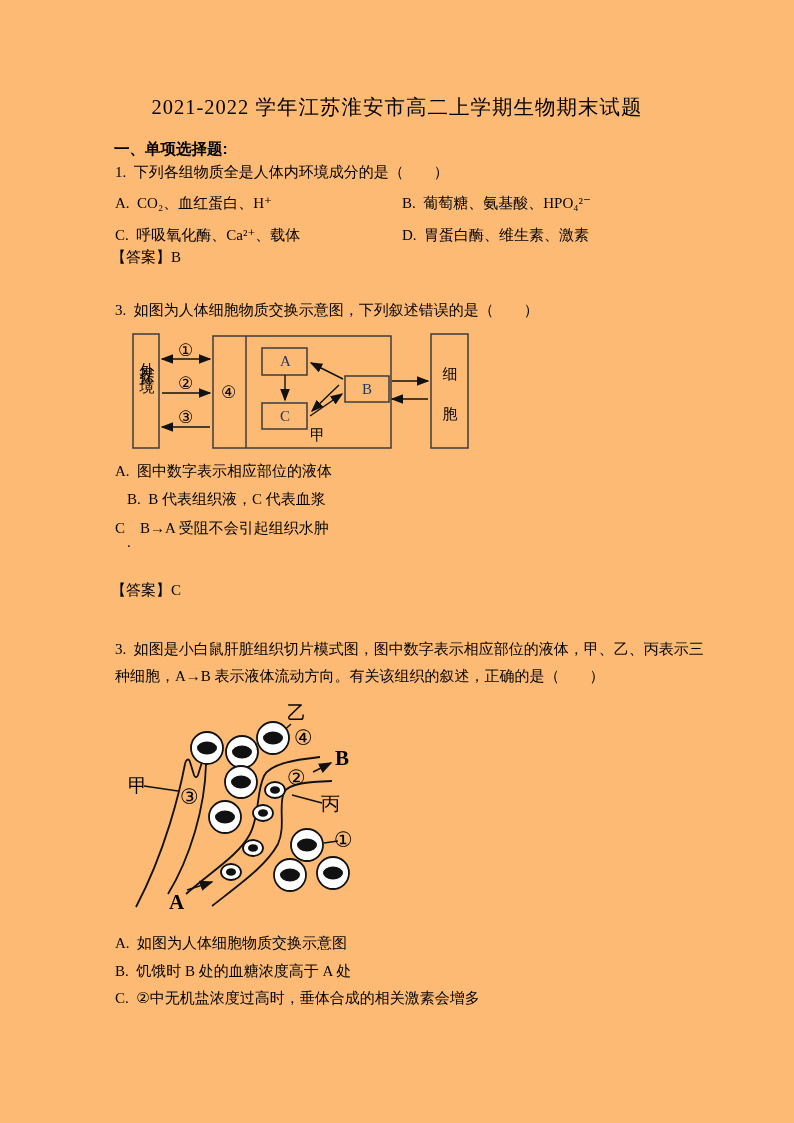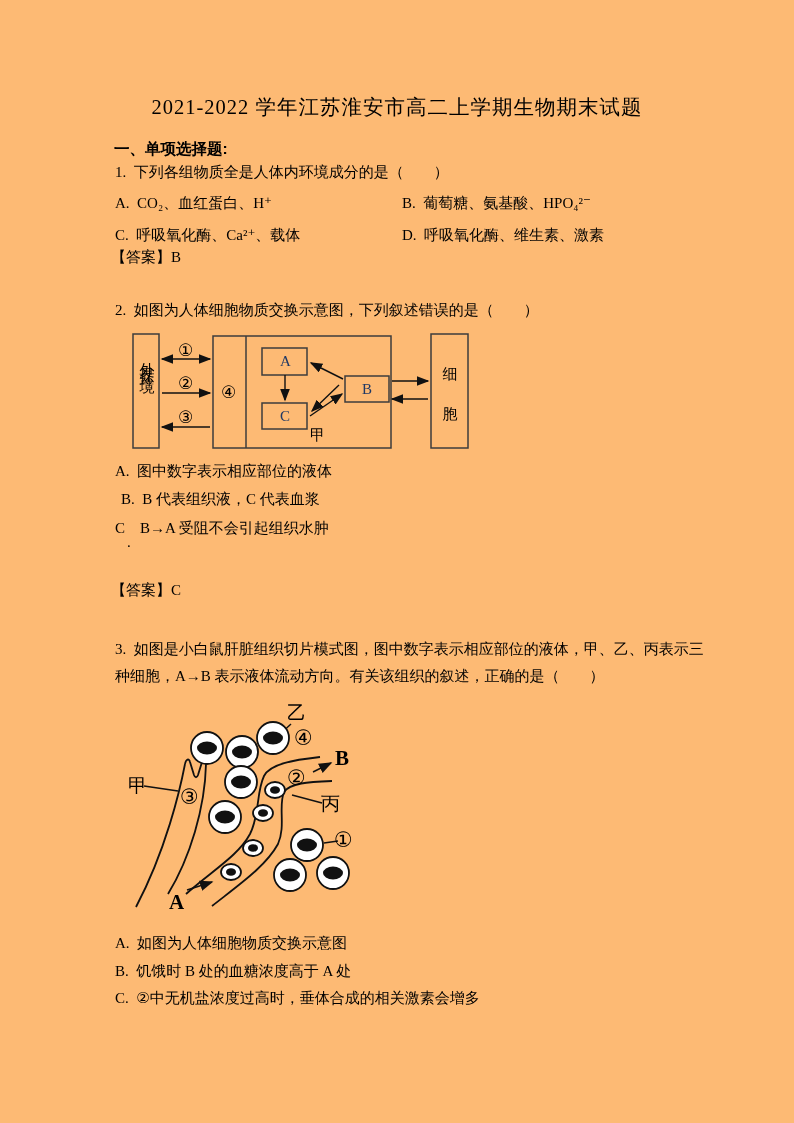--- a/index.html
+++ b/index.html
@@ -29,24 +29,24 @@
 
 <div class="page">
 
   <div class="title">2021-2022 学年江苏淮安市高二上学期生物期末试题</div>
   <div class="sec">一、单项选择题:</div>
 
   <div class="t" style="left:115px;top:163px">1.  下列各组物质全是人体内环境成分的是（　　）</div>
   <div class="t" style="left:115px;top:194px">A.  CO₂、血红蛋白、H⁺</div>
   <div class="t" style="left:402px;top:194px">B.  葡萄糖、氨基酸、HPO₄²⁻</div>
   <div class="t" style="left:115px;top:226px">C.  呼吸氧化酶、Ca²⁺、载体</div>
-  <div class="t" style="left:402px;top:226px">D.  呼吸氧化酶、维生素、激素</div>
+  <div class="t" style="left:402px;top:226px">D.  胃蛋白酶、维生素、激素</div>
   <div class="t" style="left:111px;top:248px">【答案】B</div>
 
-  <div class="t" style="left:115px;top:301px">2.  如图为人体细胞物质交换示意图，下列叙述错误的是（　　）</div>
+  <div class="t" style="left:115px;top:301px">3.  如图为人体细胞物质交换示意图，下列叙述错误的是（　　）</div>
 
   <div class="diagram" style="left:126px;top:331px;width:346px;height:124px">
     <svg width="346" height="124" viewBox="0 0 346 124">
       <defs>
         <marker id="ah1" markerWidth="10" markerHeight="8" refX="8" refY="3.5" orient="auto-start-reverse">
           <path d="M0,0 L9,3.5 L0,7 Z" fill="#111"></path>
         </marker>
         <marker id="ah1e" markerWidth="10" markerHeight="8" refX="8" refY="3.5" orient="auto">
           <path d="M0,0 L9,3.5 L0,7 Z" fill="#111"></path>
         </marker>
@@ -78,21 +78,21 @@
     <span class="dlabel num" style="left:52px;top:44px;font-size:17px">②</span>
     <span class="dlabel num" style="left:52px;top:78px;font-size:17px">③</span>
     <span class="dlabel num" style="left:95px;top:53px;font-size:17px">④</span>
     <span class="dlabel navy" style="left:154px;top:23px">A</span>
     <span class="dlabel navy" style="left:236px;top:51px">B</span>
     <span class="dlabel navy" style="left:154px;top:78px">C</span>
     <span class="dlabel" style="left:184px;top:97px">甲</span>
   </div>
 
   <div class="t" style="left:115px;top:462px">A.  图中数字表示相应部位的液体</div>
-  <div class="t" style="left:121px;top:490px">B.  B 代表组织液，C 代表血浆</div>
+  <div class="t" style="left:127px;top:490px">B.  B 代表组织液，C 代表血浆</div>
   <div class="t" style="left:115px;top:519px">C    B→A 受阻不会引起组织水肿</div>
   <div class="t" style="left:127px;top:533px">.</div>
   <div class="t" style="left:111px;top:581px">【答案】C</div>
 
   <div class="t" style="left:115px;top:640px">3.  如图是小白鼠肝脏组织切片模式图，图中数字表示相应部位的液体，甲、乙、丙表示三</div>
   <div class="t" style="left:115px;top:667px">种细胞，A→B 表示液体流动方向。有关该组织的叙述，正确的是（　　）</div>
 
   <div class="diagram" style="left:128px;top:698px;width:300px;height:228px">
     <svg width="300" height="228" viewBox="0 0 300 228">
       <defs>

